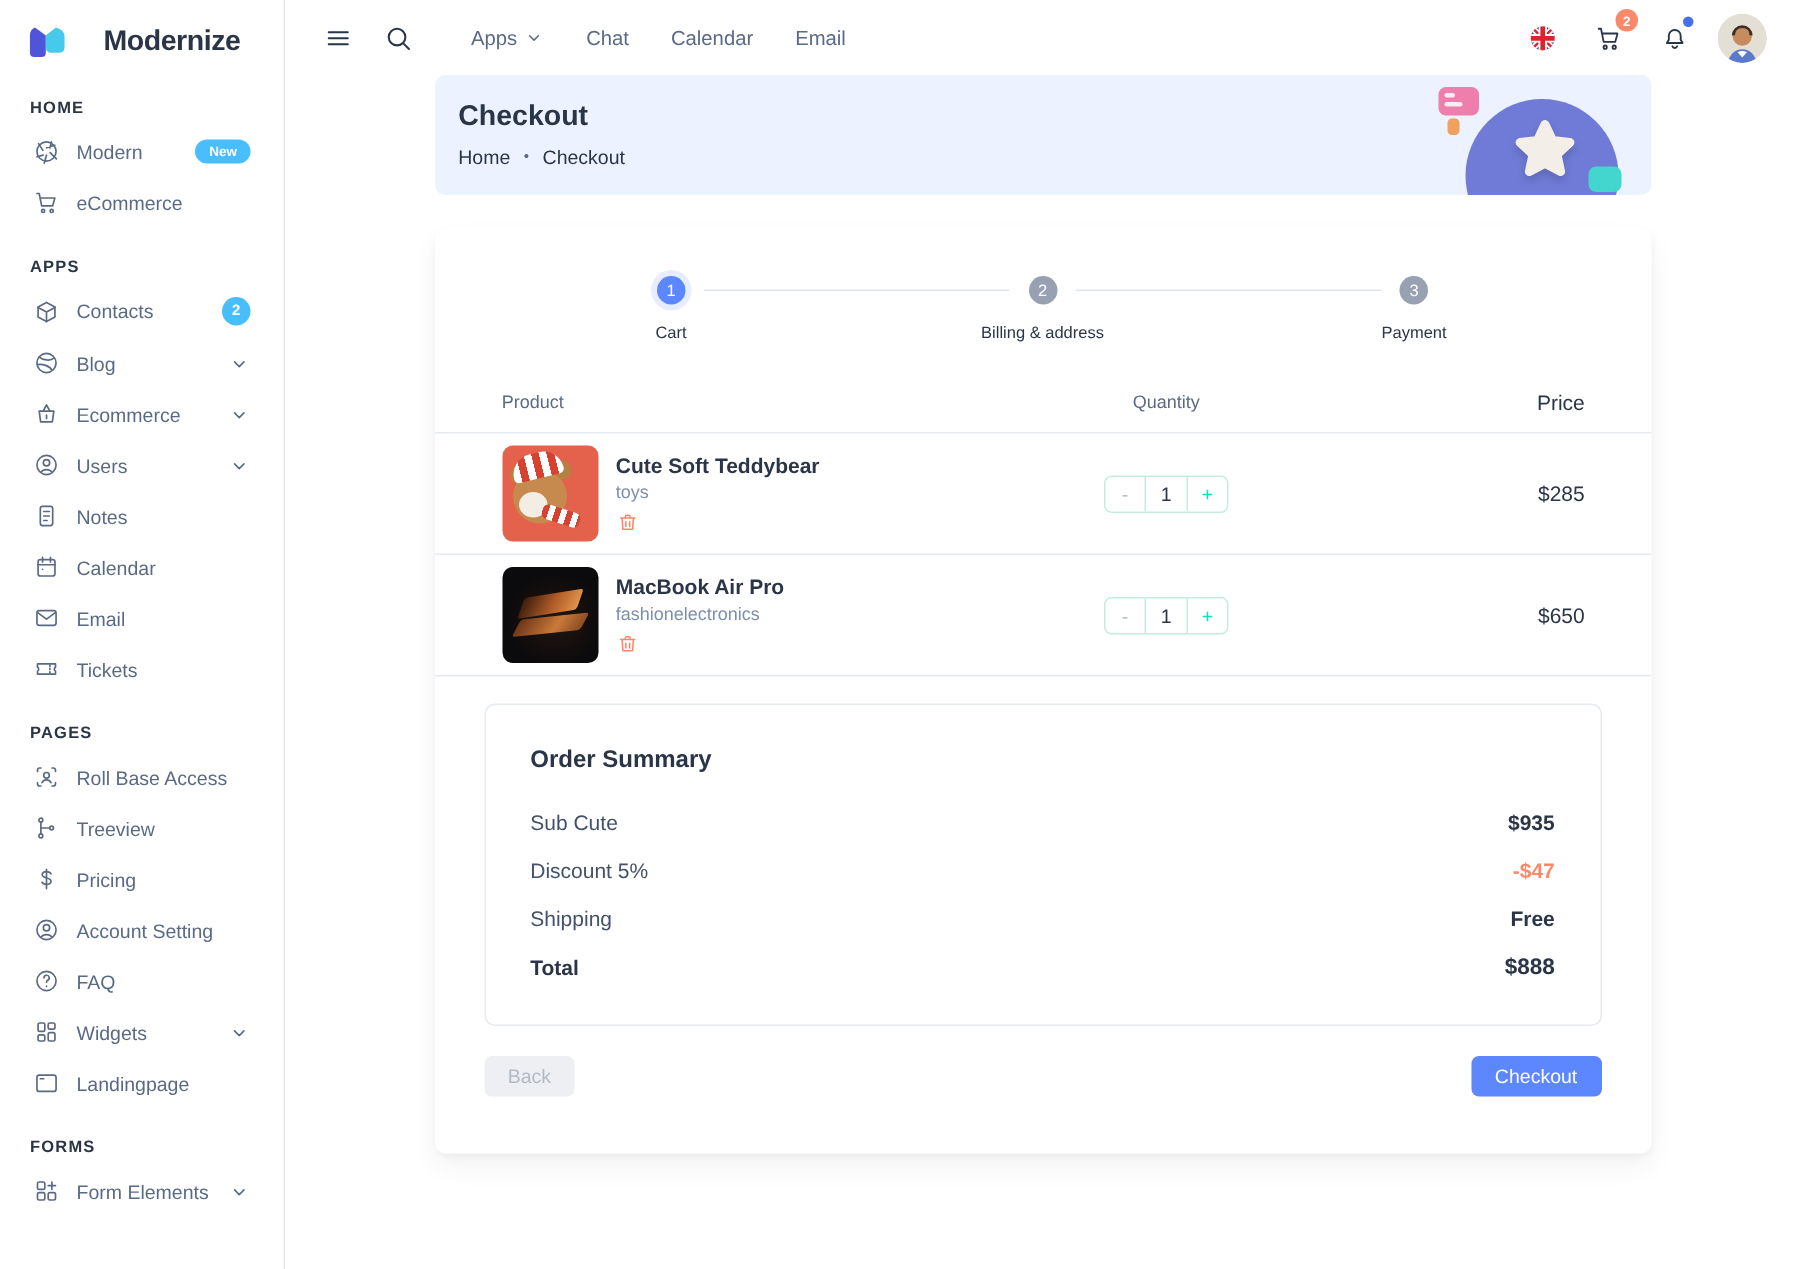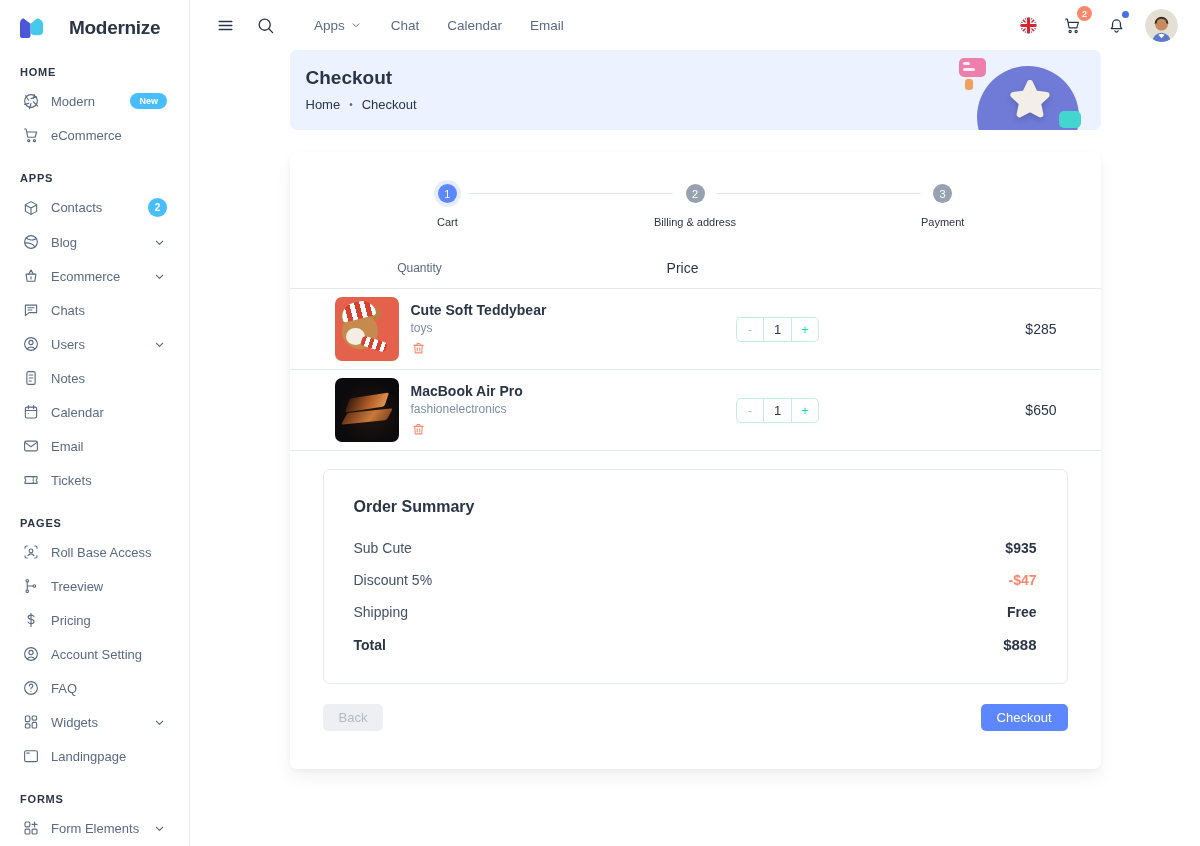--- a/index.html
+++ b/index.html
@@ -332,26 +332,20 @@
       <svg class="ni">
           <use href="#i-basket"></use>
         </svg>
       <span>Ecommerce</span>
       <svg class="chev">
           <use href="#i-chevron"></use>
         </svg>
     </div>
     <div class="nav-item">
       <svg class="ni">
-          <use href="#i-chat"></use>
-        </svg>
-      <span>Chats</span>
-    </div>
-    <div class="nav-item">
-      <svg class="ni">
           <use href="#i-user-circle"></use>
         </svg>
       <span>Users</span>
       <svg class="chev">
           <use href="#i-chevron"></use>
         </svg>
     </div>
     <div class="nav-item">
       <svg class="ni">
           <use href="#i-notes"></use>
@@ -546,20 +540,21 @@
               <div class="step-label">Billing &amp; address</div>
             </div>
             <div class="step">
               <div class="step-circle">3</div>
               <div class="step-label">Payment</div>
             </div>
           </div>
 
           <div class="cart-table">
             <div class="t-head">
+              <div class="col-product">Product</div>
               <div class="col-qty">Quantity</div>
               <div class="col-price">Price</div>
             </div>
 
             <div class="t-row">
               <div class="col-product">
                 <div class="thumb thumb-teddy">
                   <div class="bear-ear" style="left:5px;top:13px;"></div>
                   <div class="bear-ear" style="left:33px;top:10px;"></div>
                   <div class="bear-head"></div>

